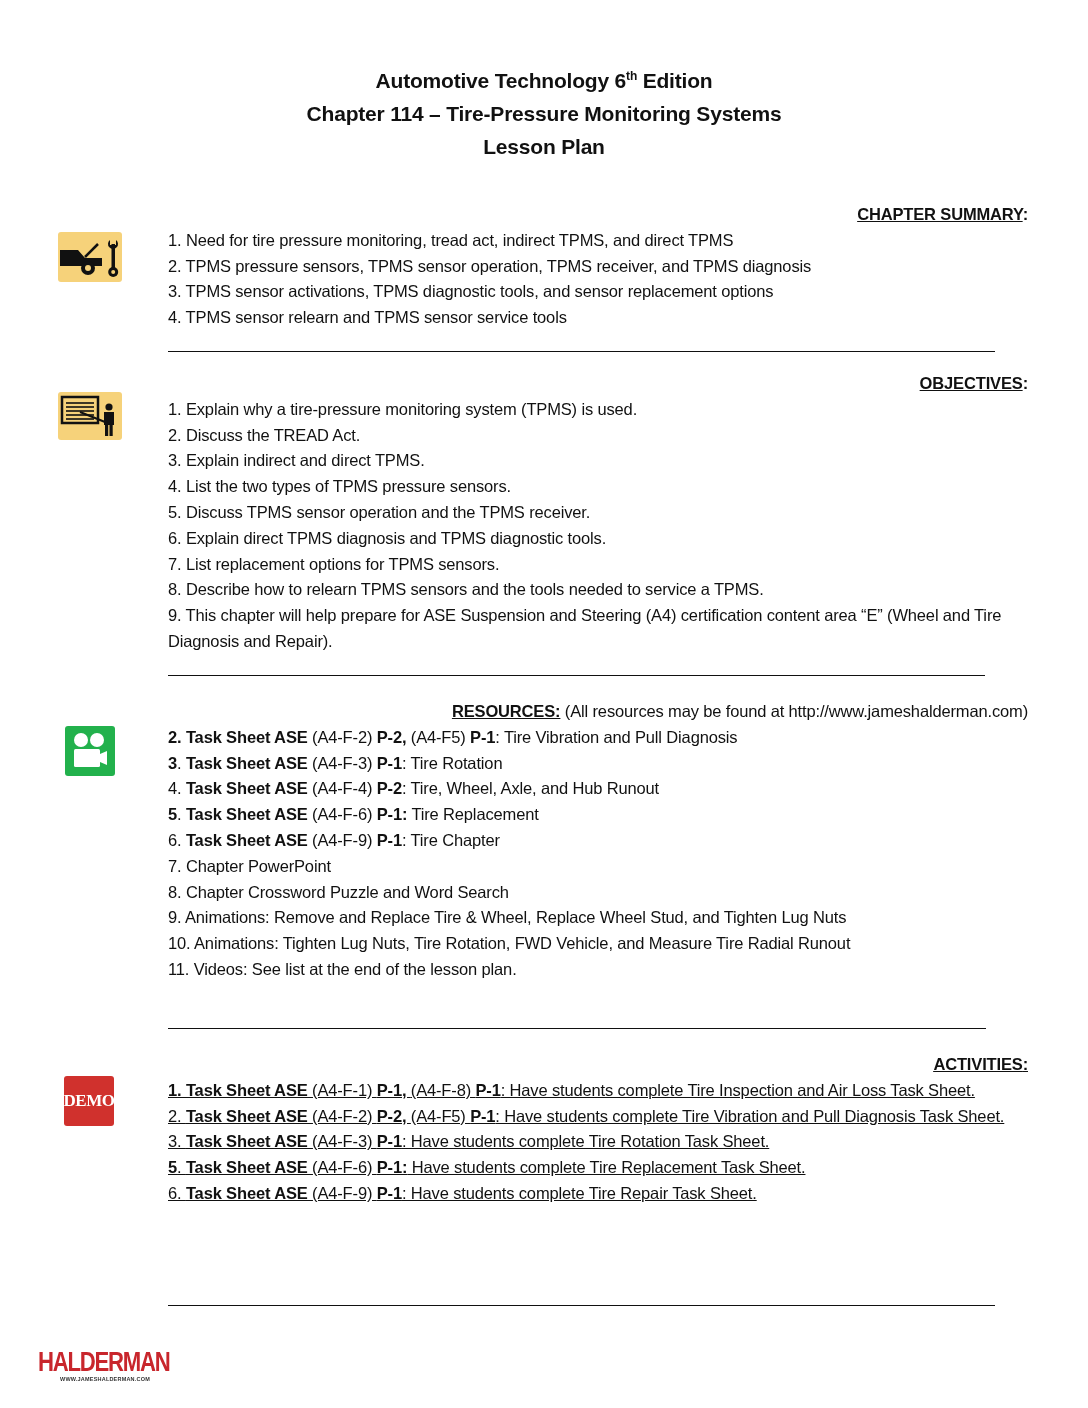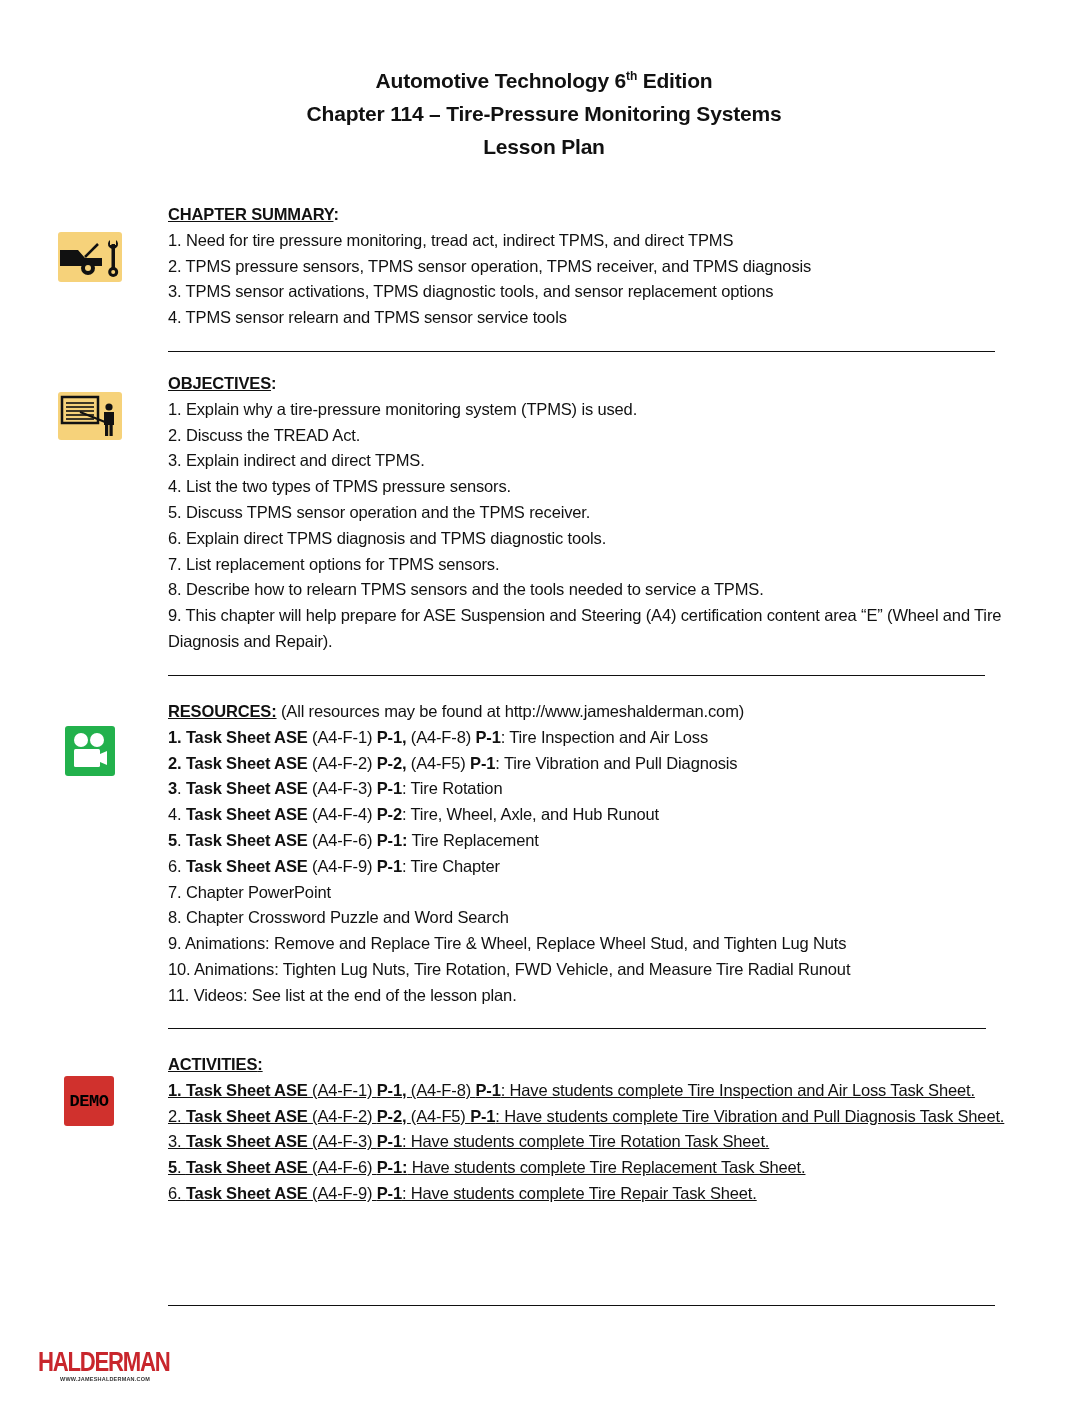--- a/index.html
+++ b/index.html
@@ -4,29 +4,29 @@
 <style>
   html, body { margin:0; padding:0; background:#ffffff; }
   body { width:1088px; height:1408px; position:relative; overflow:hidden;
          font-family:"Liberation Sans", "DejaVu Sans", sans-serif; color:#111; }
   .title-block { position:absolute; top:64px; left:0; width:1088px; text-align:center; }
   .title-line { font-weight:bold; font-size:21px; line-height:33px; letter-spacing:-0.2px; }
   .title-line sup { font-size:12px; vertical-align:super; line-height:0; }
   .section { position:absolute; left:0; width:1088px; }
   .sec-icon { position:absolute; left:58px; width:64px; height:50px; border-radius:3px; }
   .sec-body { position:absolute; left:168px; width:860px; font-size:16.5px; line-height:25.8px; letter-spacing:-0.15px; }
-  .sec-heading { font-weight:bold; }
+  .sec-heading { font-weight:bold;text-align:right; }
   .sec-heading .u { text-decoration:underline; }
   .sec-heading .note { font-weight:normal; }
   .line { white-space:normal; }
   .b { font-weight:bold; }
   .divider { position:absolute; left:168px; height:0; border-top:1.5px solid #111; }
   .icon-yellow { background:#f6d27a; }
   .icon-green { background:#22b14c; }
-  .icon-red { background:#d0312d; color:#000000; font-weight:bold; font-size:17px; display:flex; align-items:center; justify-content:center; letter-spacing:-0.5px; font-family:Liberation Mono, monospace; }
+  .icon-red { background:#d0312d; color:#ffffff; font-weight:bold; font-size:17px; display:flex; align-items:center; justify-content:center; letter-spacing:-0.5px; font-family:Liberation Serif, serif; }
   .logo { position:absolute; left:38px; top:1348px; width:100px; }
   .logo-main { color:#c8262c; font-weight:bold; font-size:27px; line-height:28px; letter-spacing:-1.5px; transform:scaleX(0.82); transform-origin:left; font-family:"Liberation Sans", sans-serif; }
   .logo-sub { color:#333; font-size:5.5px; font-weight:bold; margin-left:22px; letter-spacing:0.2px; }
 </style>
 </head>
 <body>
 
 <div class="title-block">
   <div class="title-line"><span>Automotive Technology 6</span><sup>th</sup><span> Edition</span></div>
   <div class="title-line">Chapter 114 – Tire-Pressure Monitoring Systems</div>
@@ -91,21 +91,20 @@
   <div class="sec-icon icon-green" style="top:726px; left:65px; width:50px; height:50px;">
     <svg width="50" height="50" viewBox="0 0 50 50">
       <circle cx="16" cy="14" r="7" fill="#fff"></circle>
       <circle cx="32" cy="14" r="7" fill="#fff"></circle>
       <rect x="9" y="23" width="26" height="18" rx="1.5" fill="#fff"></rect>
       <path d="M35 28 L42 25 L42 39 L35 36 Z" fill="#fff"></path>
     </svg>
   </div>
   <div class="sec-body" style="top:699px;">
     <div class="sec-heading"><span class="u">RESOURCES:</span><span class="note"> (All resources may be found at http://www.jameshalderman.com)</span></div>
-    <div class="line rich"><span class="b">1. Task Sheet ASE </span><span>(A4-F-1) </span><span class="b">P-1, </span><span>(A4-F-8) </span><span class="b">P-1</span><span>: Tire Inspection and Air Loss</span></div>
     <div class="line rich"><span class="b">2. Task Sheet ASE </span><span>(A4-F-2) </span><span class="b">P-2, </span><span>(A4-F5) </span><span class="b">P-1</span><span>: Tire Vibration and Pull Diagnosis</span></div>
     <div class="line rich"><span class="b">3</span><span>. </span><span class="b">Task Sheet ASE </span><span>(A4-F-3) </span><span class="b">P-1</span><span>: Tire Rotation</span></div>
     <div class="line rich"><span>4. </span><span class="b">Task Sheet ASE </span><span>(A4-F-4) </span><span class="b">P-2</span><span>: Tire, Wheel, Axle, and Hub Runout</span></div>
     <div class="line rich"><span class="b">5</span><span>. </span><span class="b">Task Sheet ASE </span><span>(A4-F-6) </span><span class="b">P-1:</span><span> Tire Replacement</span></div>
     <div class="line rich"><span>6. </span><span class="b">Task Sheet ASE </span><span>(A4-F-9) </span><span class="b">P-1</span><span>: Tire Chapter</span></div>
     <div class="line rich"><span>7. Chapter PowerPoint</span></div>
     <div class="line rich"><span>8. Chapter Crossword Puzzle and Word Search</span></div>
     <div class="line rich"><span>9. Animations: Remove and Replace Tire &amp; Wheel, Replace Wheel Stud, and Tighten Lug Nuts</span></div>
     <div class="line rich"><span>10.  Animations: Tighten Lug Nuts, Tire Rotation, FWD Vehicle, and Measure Tire Radial Runout</span></div>
     <div class="line rich"><span>11.  Videos: See list at the end of the lesson plan.</span></div>

